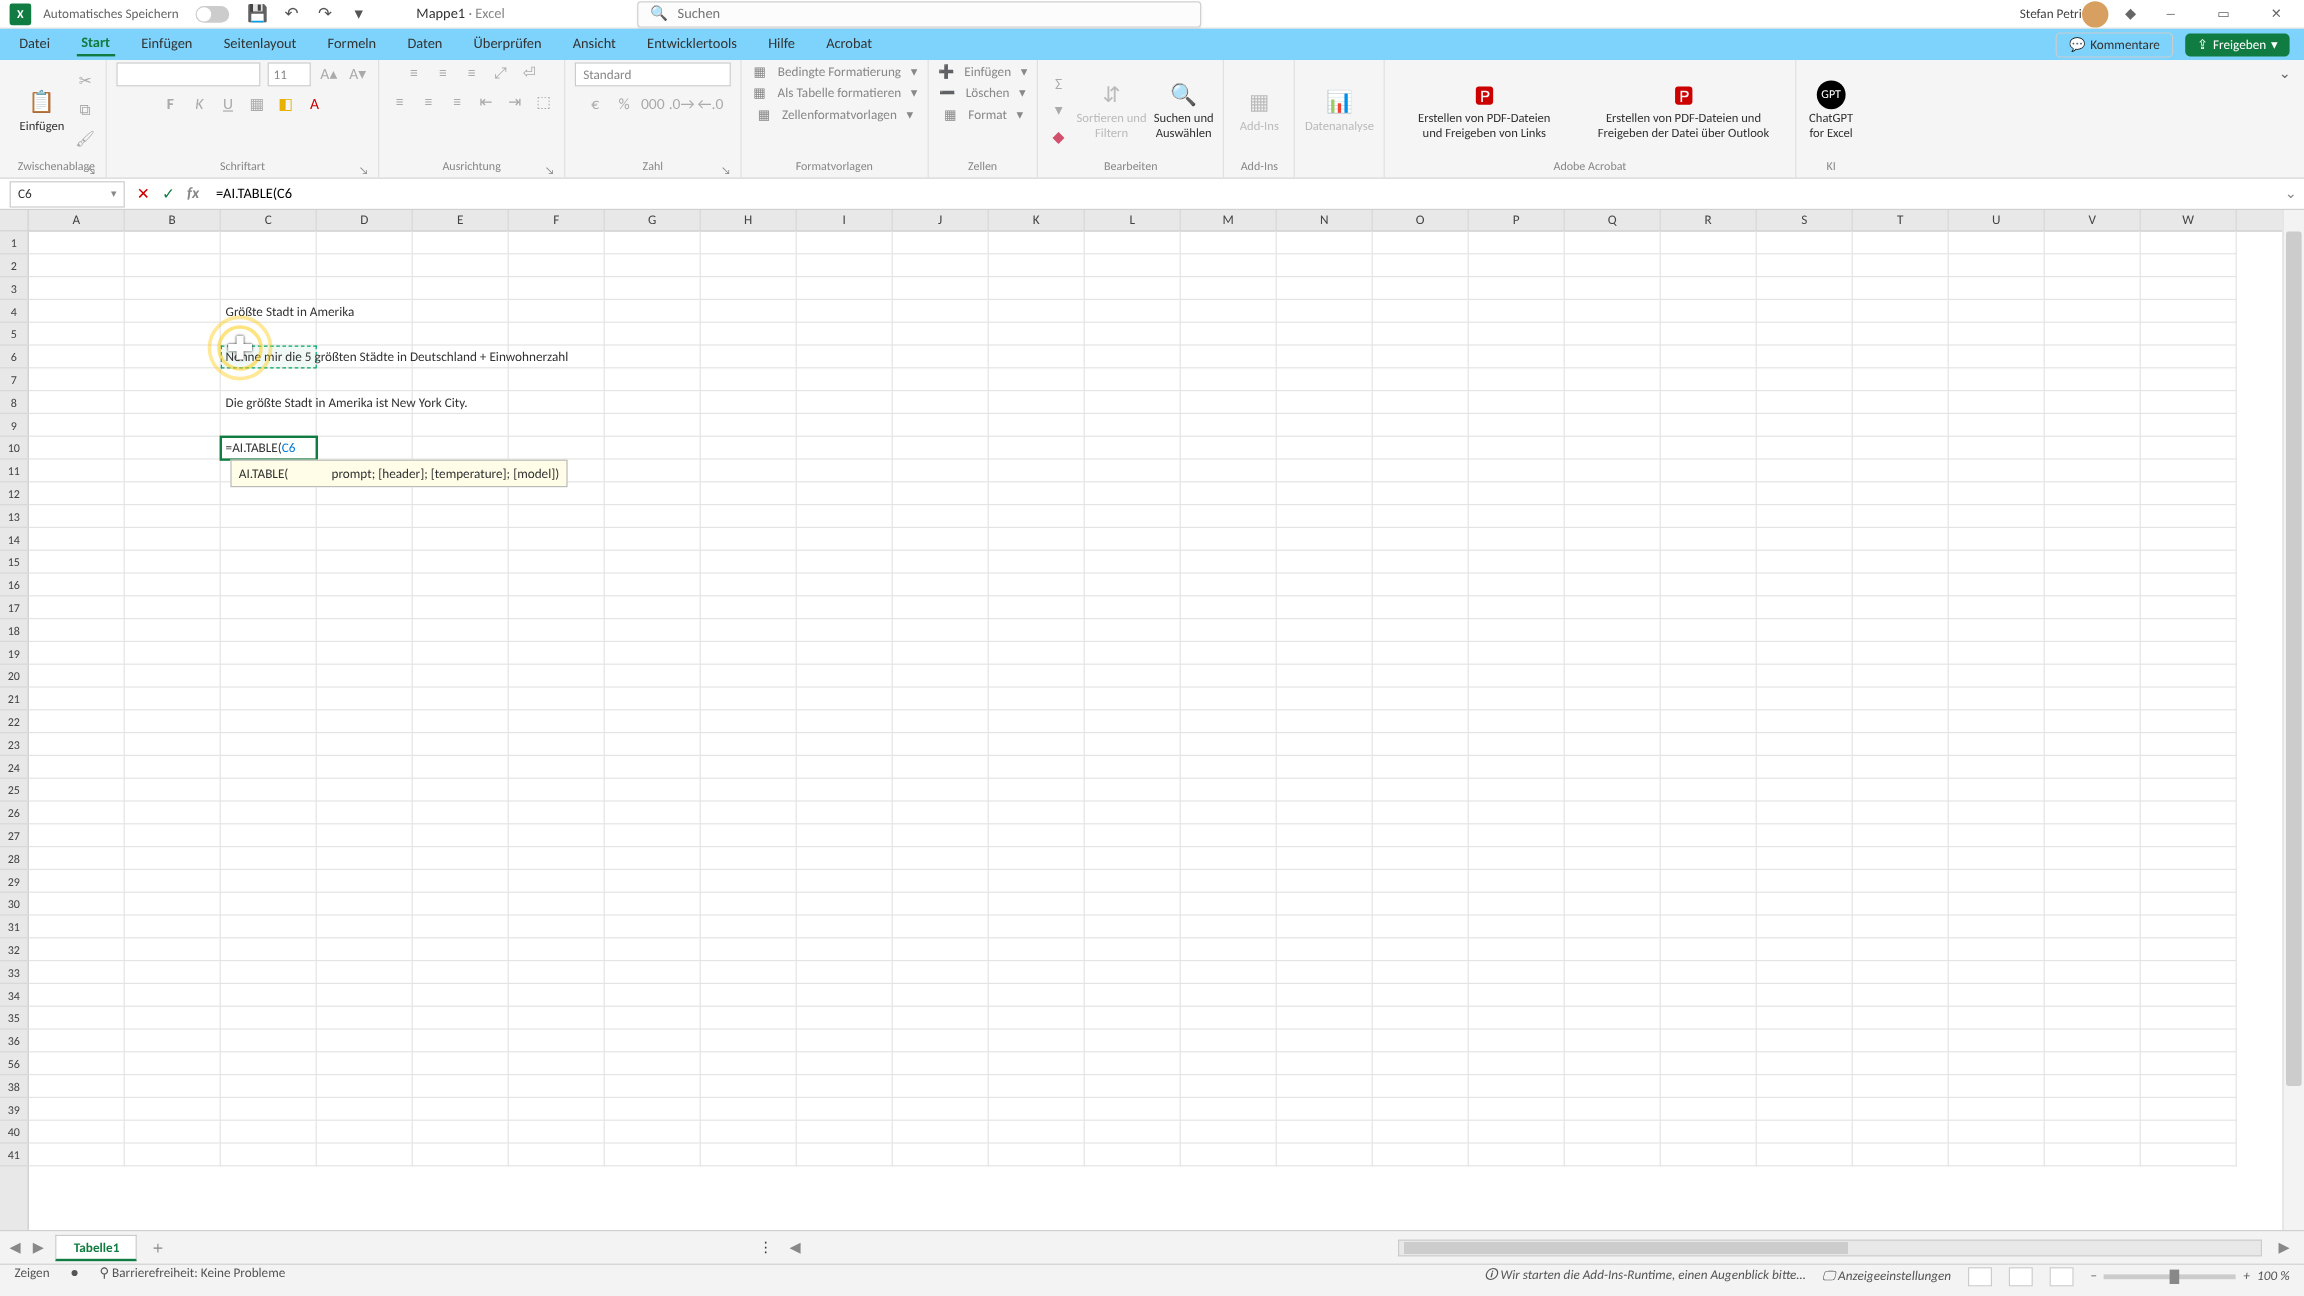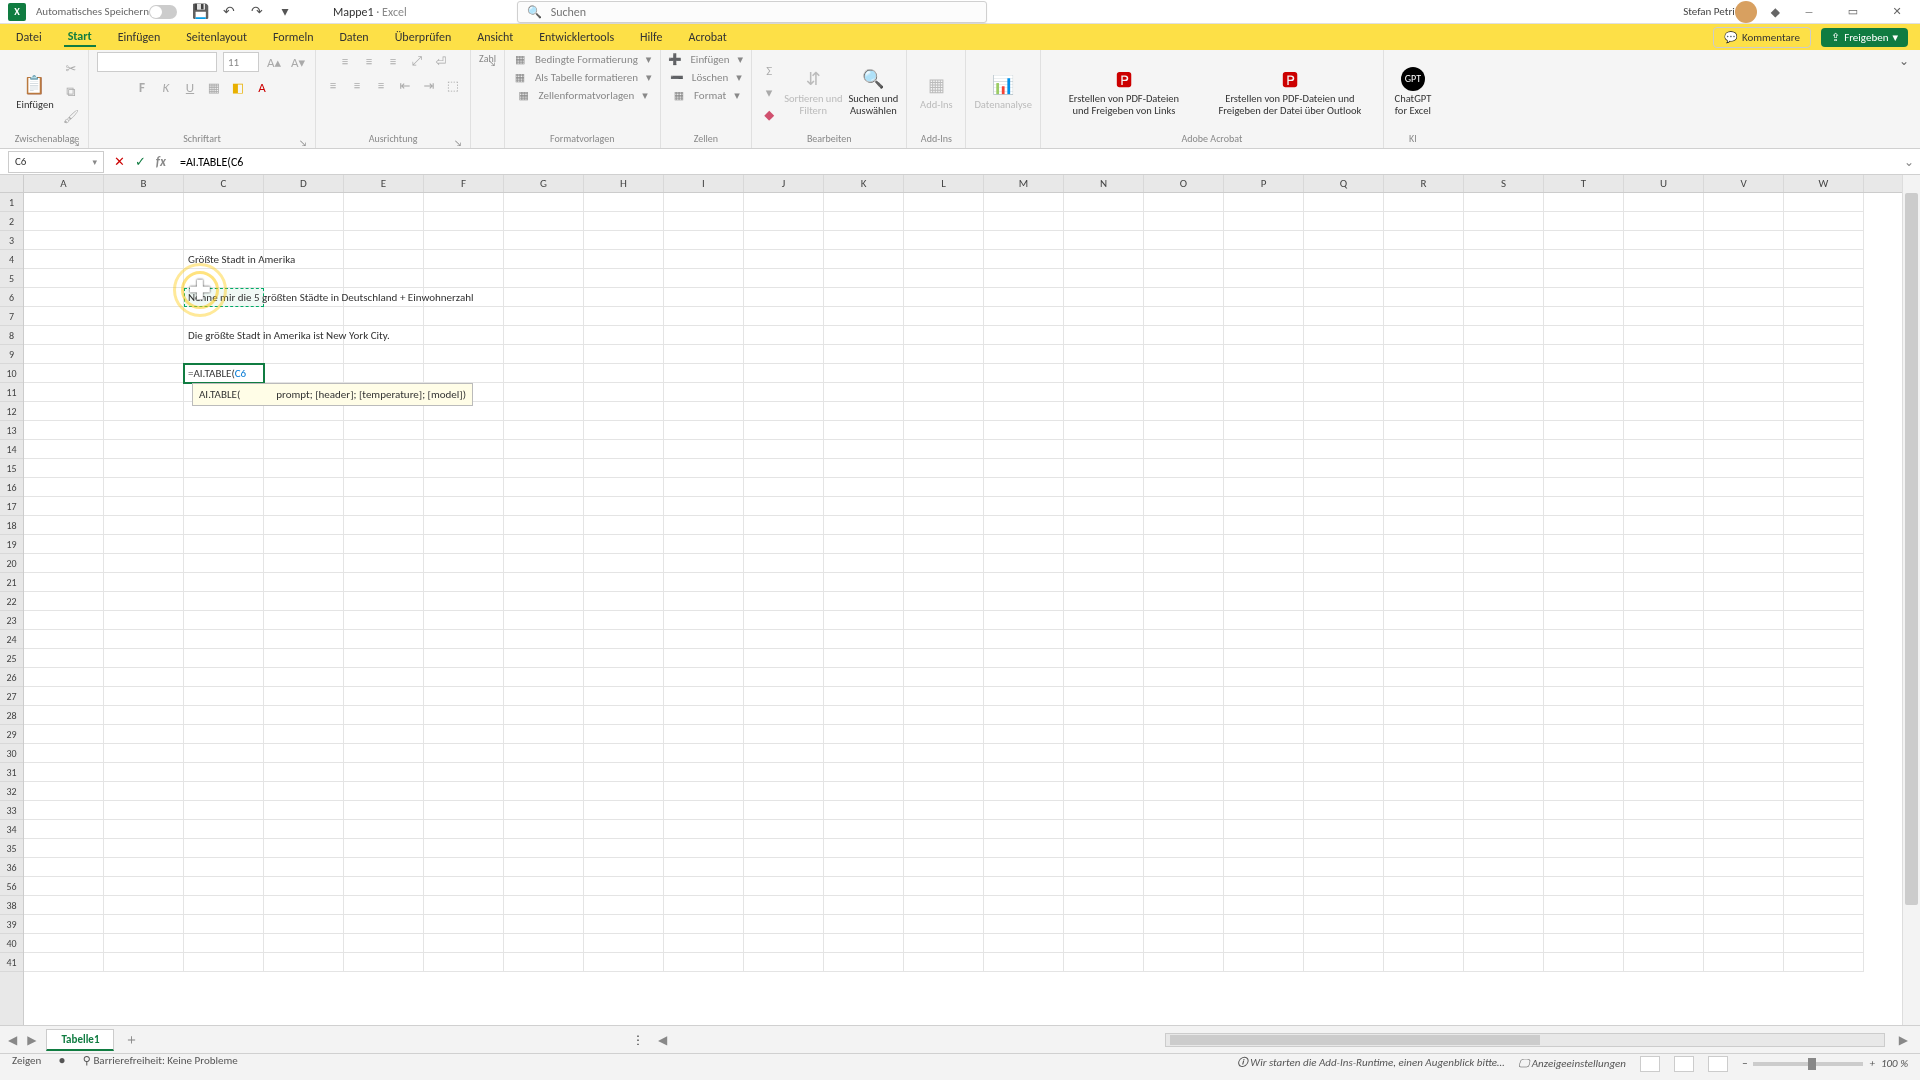--- a/index.html
+++ b/index.html
@@ -1,36 +1,36 @@
 <!DOCTYPE html>
 <html><head>
 <meta charset="utf-8">
 <style>
 * { margin: 0; padding: 0; box-sizing: border-box; font-family: "Segoe UI", Calibri, sans-serif; }
 body { background: #fff; width: 1920px; height: 1080px; overflow: hidden; font-size: 12px; color: #333; user-select: none; }
 
 
 .titlebar { height: 24px; background: #fff; display: flex; align-items: center; padding: 0 8px; border-bottom: 1px solid #e0e0e0; }
 .titlebar .app-icon { width: 18px; height: 18px; background: #107c41; display: flex; align-items: center; justify-content: center; color: #fff; font-size: 10px; font-weight: bold; border-radius: 2px; }
-.titlebar .autosave { margin-left: 10px; font-size: 11px; color: #666; display: flex; align-items: center; gap: 0; }
+.titlebar .autosave { margin-left: 10px; font-size: 11px; color: #666; display: flex; align-items: center; gap: 14px; }
 .titlebar .toggle { width: 28px; height: 14px; background: #ccc; border-radius: 7px; position: relative; }
 .titlebar .toggle .knob { width: 12px; height: 12px; background: #fff; border-radius: 50%; position: absolute; top: 1px; left: 1px; }
 .titlebar .qat { display: flex; align-items: center; gap: 12px; margin-left: 16px; }
 .titlebar .qat-icon { width: 16px; height: 16px; display: flex; align-items: center; justify-content: center; color: #555; font-size: 14px; }
 .titlebar .doc-title { margin-left: 40px; font-size: 12px; color: #333; }
 .titlebar .doc-app { color: #888; }
 .titlebar .search { margin-left: 110px; width: 470px; height: 22px; background: #fcfcfc; border: 1px solid #d0d0d0; border-radius: 3px; display: flex; align-items: center; padding: 0 10px; gap: 8px; box-shadow: 0 1px 2px rgba(0,0,0,0.05); }
 .titlebar .search input { border: none; background: transparent; outline: none; font-size: 12px; flex: 1; color: #666; }
 .titlebar .right { margin-left: auto; display: flex; align-items: center; gap: 14px; }
 .titlebar .user { display: flex; align-items: center; gap: 0; font-size: 11px; color: #444; }
 .titlebar .avatar { width: 22px; height: 22px; border-radius: 50%; background: #d8a060; }
 .titlebar .win-btn { width: 30px; height: 20px; display: flex; align-items: center; justify-content: center; color: #666; font-size: 11px; }
 
 
-.tabs { height: 26px; background: #fde047; display: flex; align-items: center; padding: 0 12px; gap: 18px; }
+.tabs { height: 26px; background: #7dd3fc; display: flex; align-items: center; padding: 0 12px; gap: 18px; }
 .tabs .tab { font-size: 12px; color: #333; padding: 2px 4px; }
 .tabs .tab.active { color: #107c41; border-bottom: 2px solid #107c41; font-weight: 600; }
 .tabs .right { margin-left: auto; display: flex; align-items: center; gap: 10px; }
 .tabs .pill { display: flex; align-items: center; gap: 4px; padding: 3px 10px; border: 1px solid #ccc; border-radius: 4px; font-size: 11px; color: #333; }
 .tabs .pill.share { background: #107c41; color: #fff; border: none; }
 
 
 .ribbon { height: 99px; background: #f5f5f5; border-bottom: 1px solid #d0d0d0; display: flex; align-items: stretch; padding: 0 6px; }
 .rgroup { padding: 2px 8px 0; border-right: 1px solid #e0e0e0; display: flex; flex-direction: column; }
 .rgroup .body { flex: 1; display: flex; align-items: center; gap: 6px; }
@@ -219,20 +219,30 @@
         <div class="sm-ico">≡</div>
         <div class="sm-ico">⇤</div>
         <div class="sm-ico">⇥</div>
         <div class="sm-ico">⬚</div>
       </div>
     </div>
     <div class="label"><span>Ausrichtung</span><span class="launcher">↘</span></div>
   </div>
 
   <div class="rgroup">
+    <div class="body vstack">
+      <div class="fontbox dim" style="width:130px;">Standard</div>
+      <div class="hstack">
+        <div class="sm-ico">€</div>
+        <div class="sm-ico">%</div>
+        <div class="sm-ico">000</div>
+        <div class="sm-ico">.0→</div>
+        <div class="sm-ico">←.0</div>
+      </div>
+    </div>
     <div class="label"><span>Zahl</span><span class="launcher">↘</span></div>
   </div>
 
   <div class="rgroup">
     <div class="body vstack" style="gap:4px;">
       <div class="mini-row"><span class="ico-s">▦</span><span>Bedingte Formatierung</span> ▾</div>
       <div class="mini-row"><span class="ico-s">▦</span><span>Als Tabelle formatieren</span> ▾</div>
       <div class="mini-row"><span class="ico-s">▦</span><span>Zellenformatvorlagen</span> ▾</div>
     </div>
     <div class="label"><span>Formatvorlagen</span></div>

